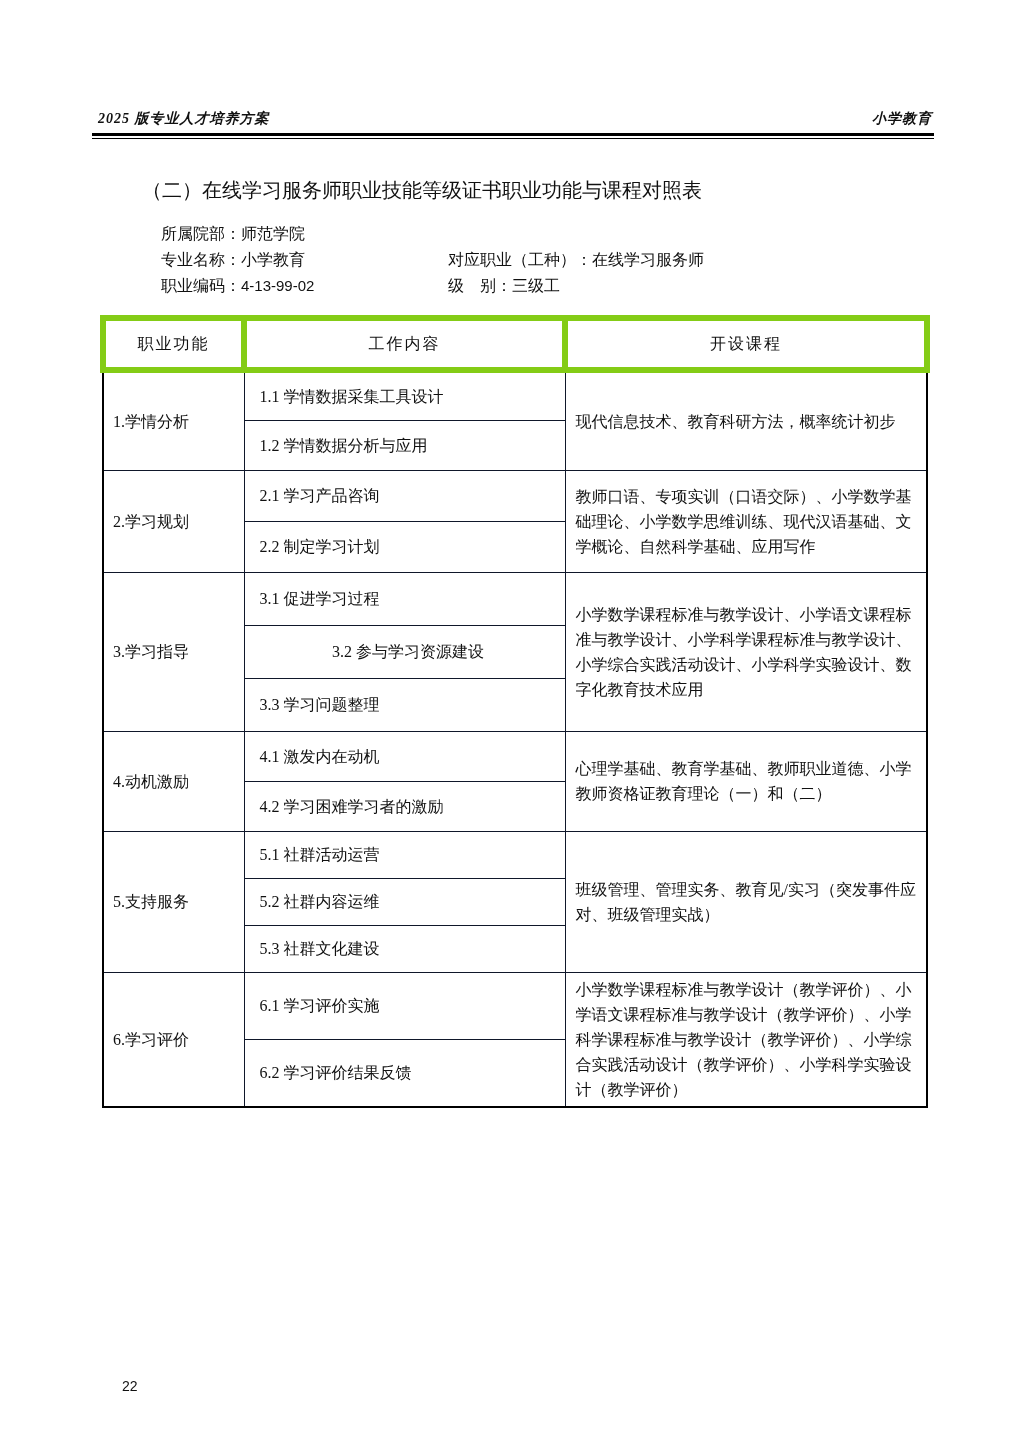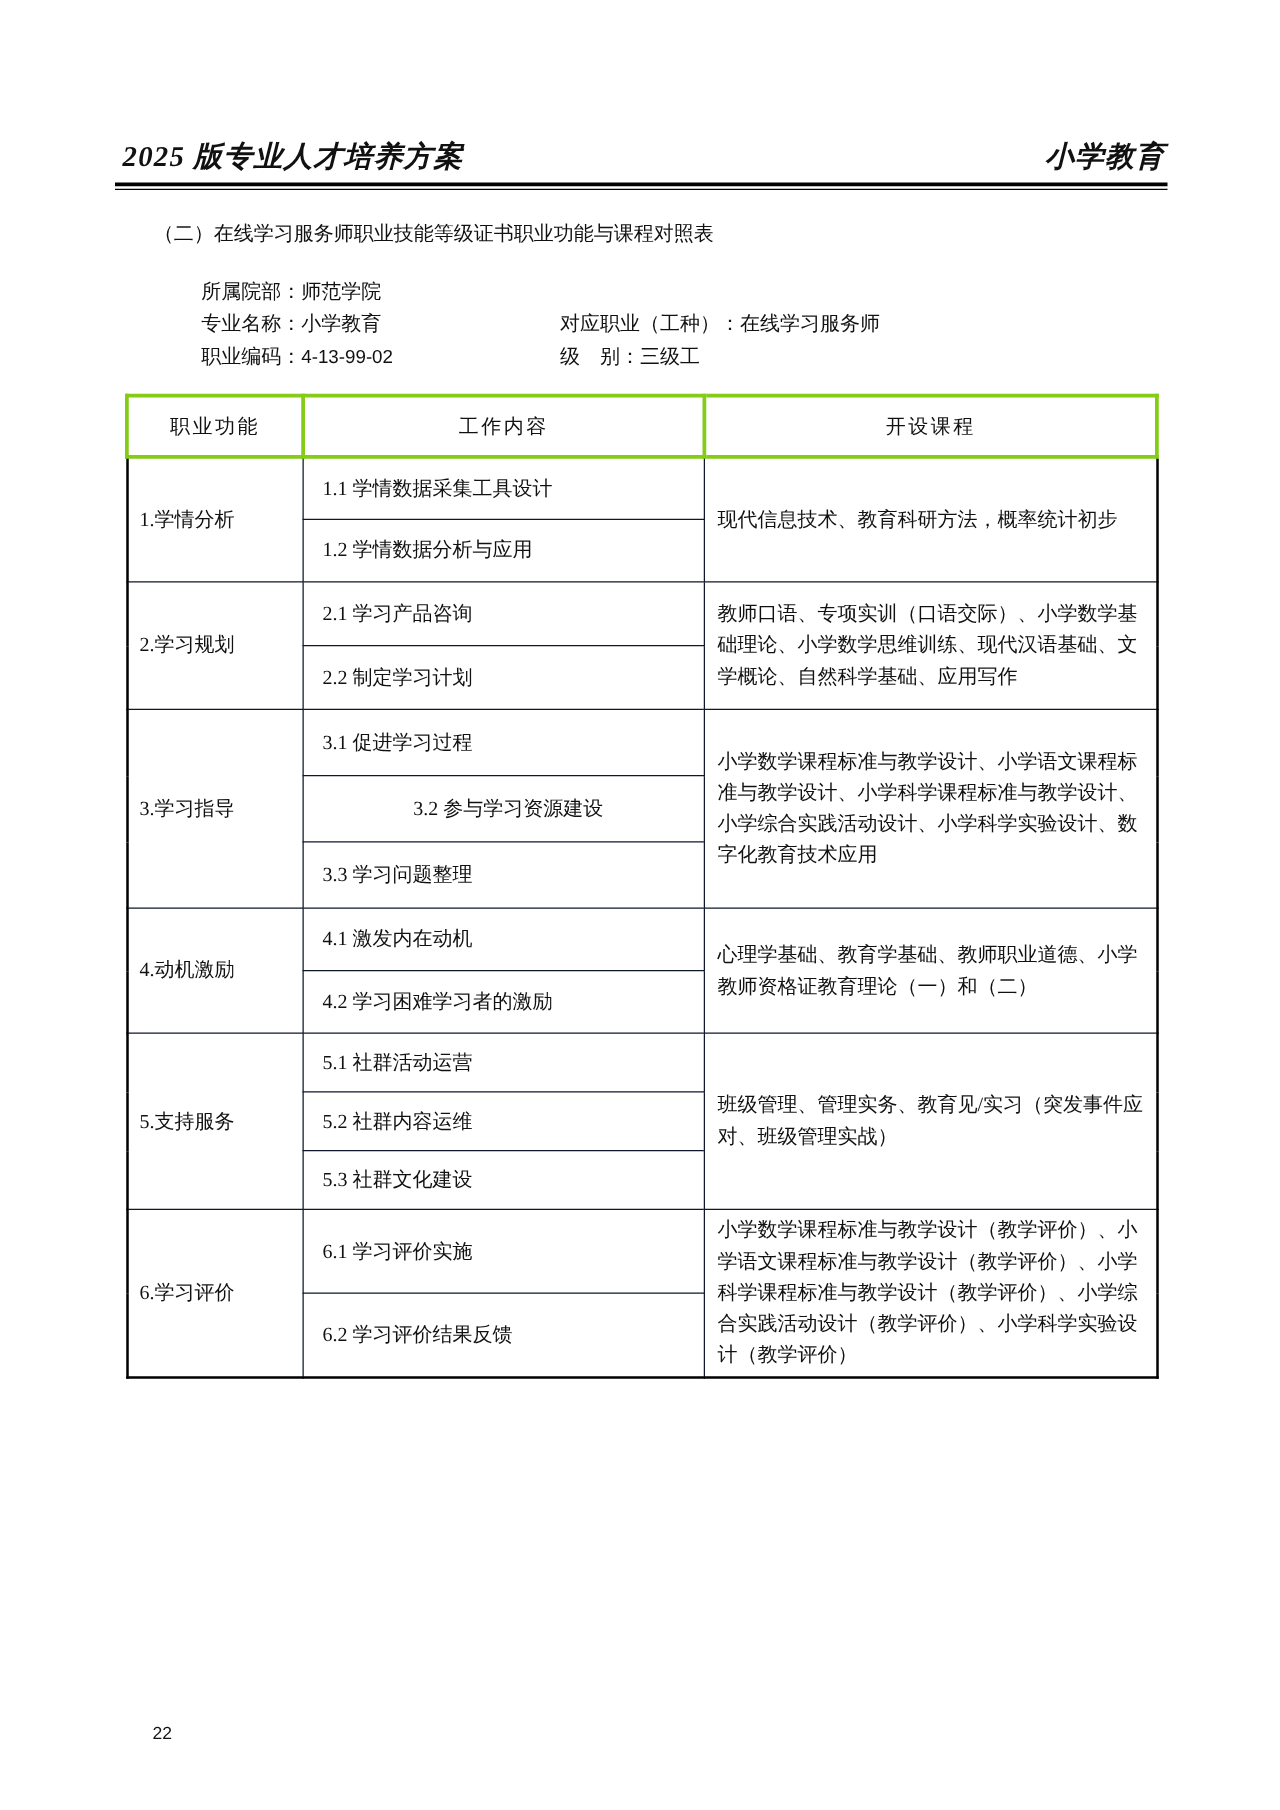--- a/index.html
+++ b/index.html
@@ -21,32 +21,32 @@
     position: absolute;
     left: 92px; top: 110px;
     width: 842px;
   }
   .running-header-text {
     display: flex;
     justify-content: space-between;
     align-items: center;
     font-style: italic;
     font-weight: bold;
-    font-size: 23px;
+    font-size: 14px;
     letter-spacing: 1px;
     padding: 0 2px 2px 6px;
   }
   .rule-thick { height: 3px; background: #000; margin-top: 3px; }
   .rule-thin  { height: 1px; background: #000; margin-top: 2px; }
 
   
   .section-title {
     position: absolute;
-    left: 123px; top: 177px;
-    font-size: 16px;
+    left: 142px; top: 177px;
+    font-size: 20px;
   }
 
   
   .info-block {
     position: absolute;
     left: 117px; top: 221px;
     width: 760px;
     font-size: 16px;
     margin-left: 44px;
   }
@@ -64,21 +64,21 @@
     width: 824px;
     border-collapse: collapse;
     table-layout: fixed;
     border: 2px solid #000;
     font-size: 16px;
   }
   .cert-table col.c1 { width: 141px; }
   .cert-table col.c2 { width: 321px; }
   .cert-table col.c3 { width: 362px; }
   .cert-table th {
-    border: 3px solid #84cc16;
+    border: 6px solid #84cc16;
     font-weight: normal;
     text-align: center;
     height: 44px;
     letter-spacing: 2px;
   }
   .cert-table td {
     border: 1px solid #0f172a;
     vertical-align: middle;
     padding: 4px 8px;
     line-height: 25px;

